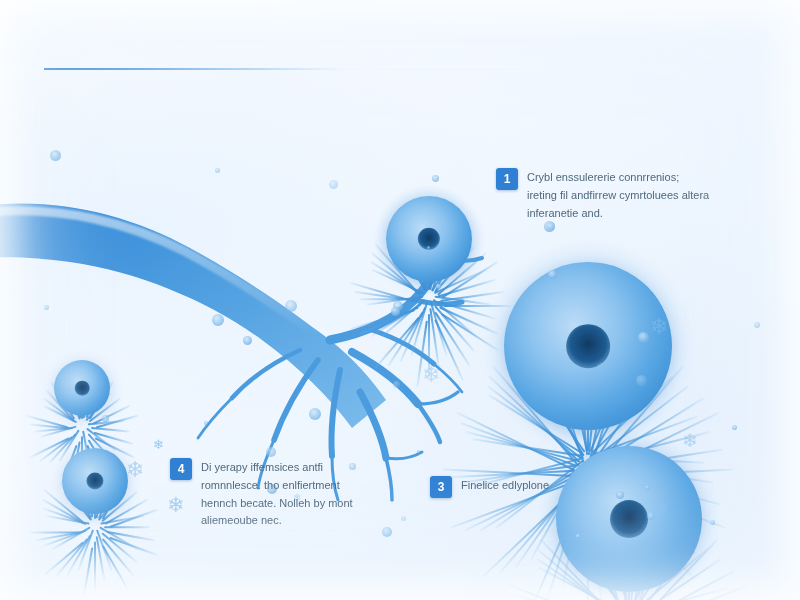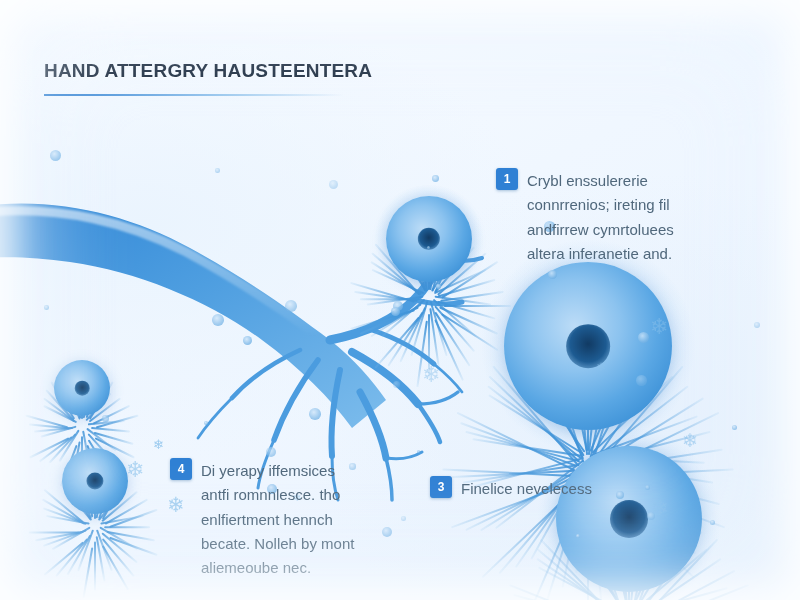--- a/index.html
+++ b/index.html
@@ -83,21 +83,21 @@
     border-radius: 3px;
     background: #2f80d4;
     color: #ffffff;
     font-size: 12px;
     font-weight: bold;
     line-height: 22px;
     text-align: center;
     box-shadow: 0 1px 3px rgba(30,90,150,0.35);
   }
   .callout-text {
-    font-size: 15px;
+    font-size: 11px;
     line-height: 1.62;
     color: #50687c;
     padding-top: 1px;
   }
   #callout-1 { left: 496px; top: 168px; width: 215px; }
   #callout-2 { left: 430px; top: 476px; width: 180px; }
   #callout-3 { left: 170px; top: 458px; width: 190px; }
   
   .cell {
     position: absolute;
@@ -488,33 +488,32 @@
       <span class="flake" style="left:650px;top:316px;font-size:22px;opacity:0.45">❄</span>
       <span class="flake" style="left:596px;top:361px;font-size:12px;opacity:0.42">❄</span>
       <span class="flake" style="left:682px;top:431px;font-size:19px;opacity:0.62">❄</span>
       <span class="flake" style="left:153px;top:438px;font-size:13px;opacity:0.85">❄</span>
       <span class="flake" style="left:126px;top:459px;font-size:22px;opacity:0.62">❄</span>
       <span class="flake" style="left:651px;top:497px;font-size:21px;opacity:0.49">❄</span>
     </div>
 
   <div class="title-block">
     <h1 class="title">
-      <span>HAND ATTERGRY HAUSTEENTERA</span>
     </h1>
     <div class="title-rule"></div>
   </div>
 
   <div class="callout" id="callout-1">
     <div class="badge">1</div>
     <div class="callout-text">Crybl enssulererie connrrenios; ireting fil andfirrew cymrtoluees altera inferanetie and.</div>
   </div>
 
   <div class="callout" id="callout-2">
     <div class="badge">3</div>
-    <div class="callout-text">Finelice nevelecess</div>
+    <div class="callout-text">Finelice edlyplone</div>
   </div>
 
   <div class="callout" id="callout-3">
     <div class="badge">4</div>
     <div class="callout-text">Di yerapy iffemsices antfi romnnlesce. tho enlfiertment hennch becate. Nolleh by mont aliemeoube nec.</div>
   </div>
 
 </div>
 
 </body></html>

